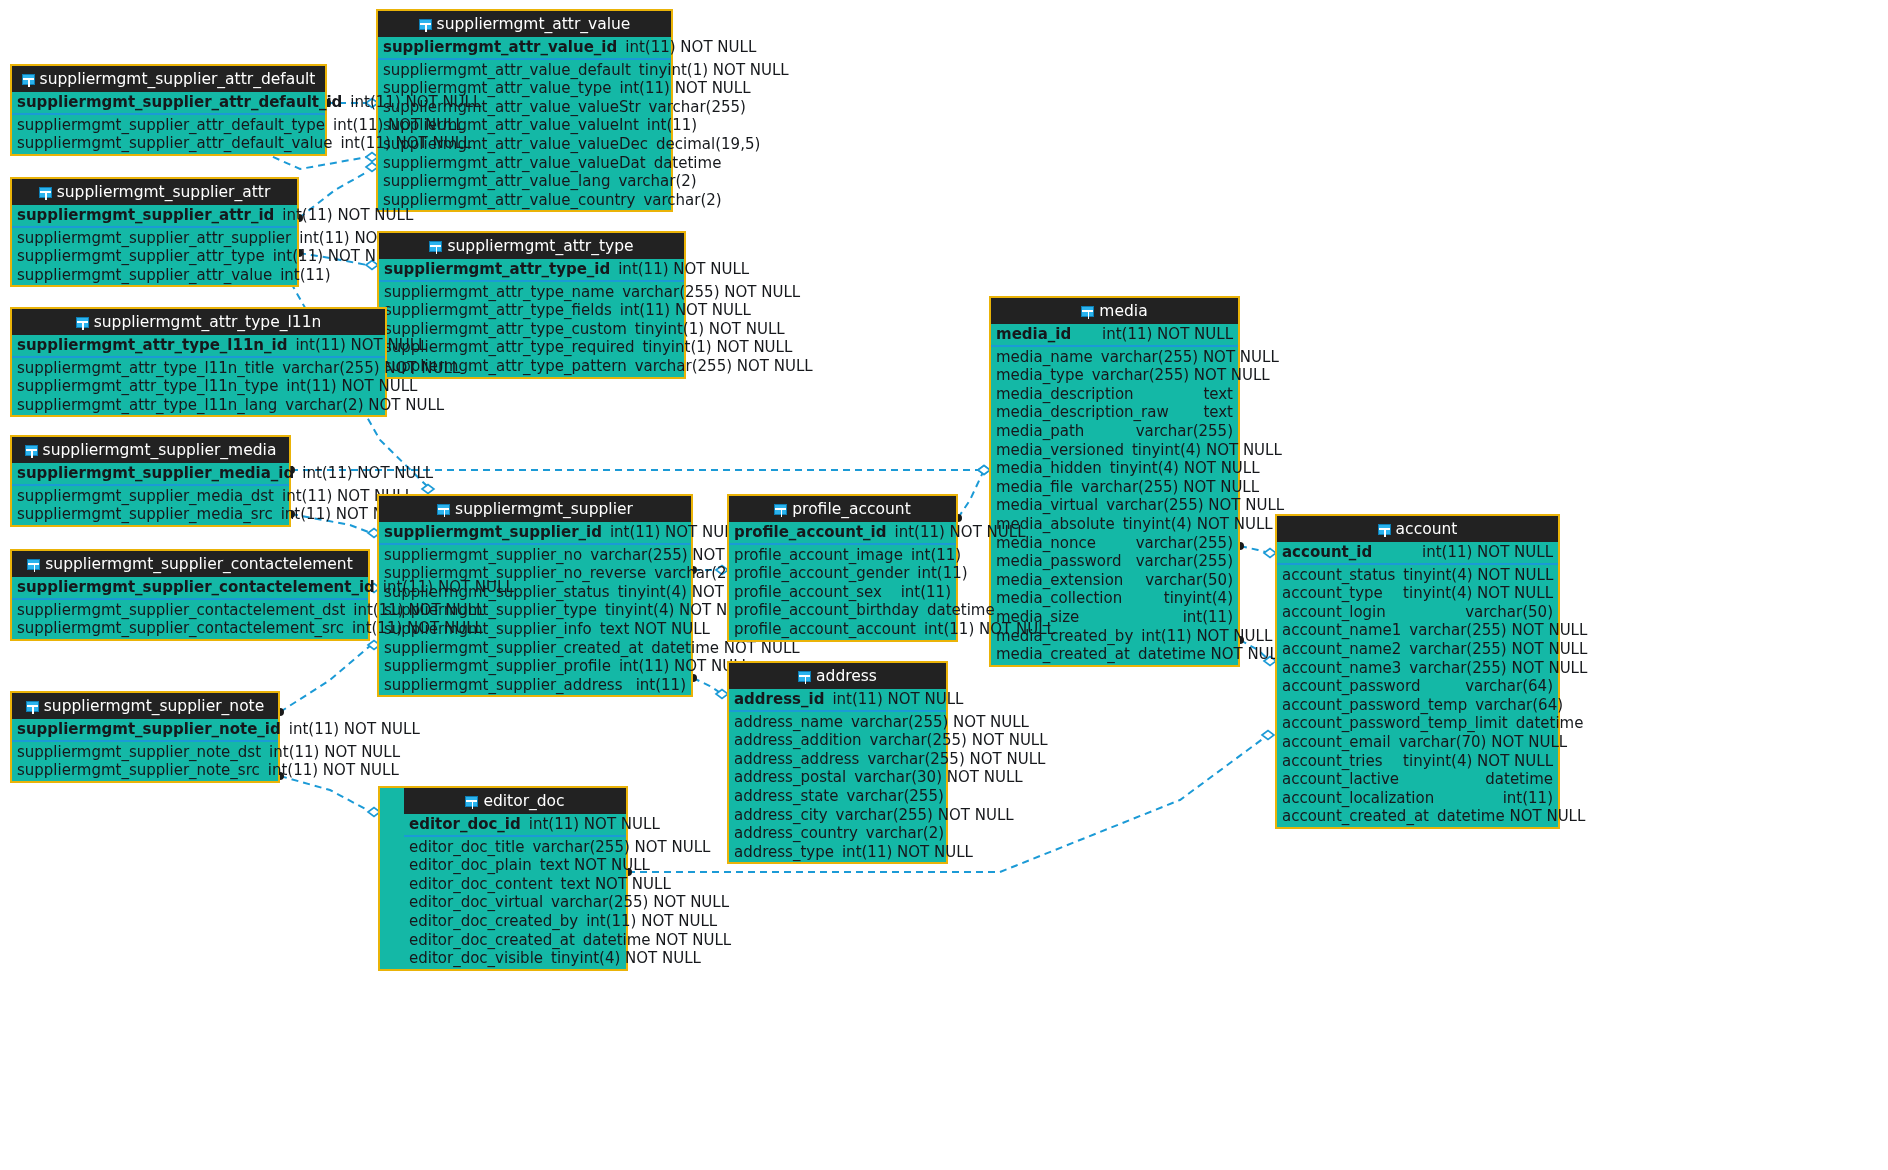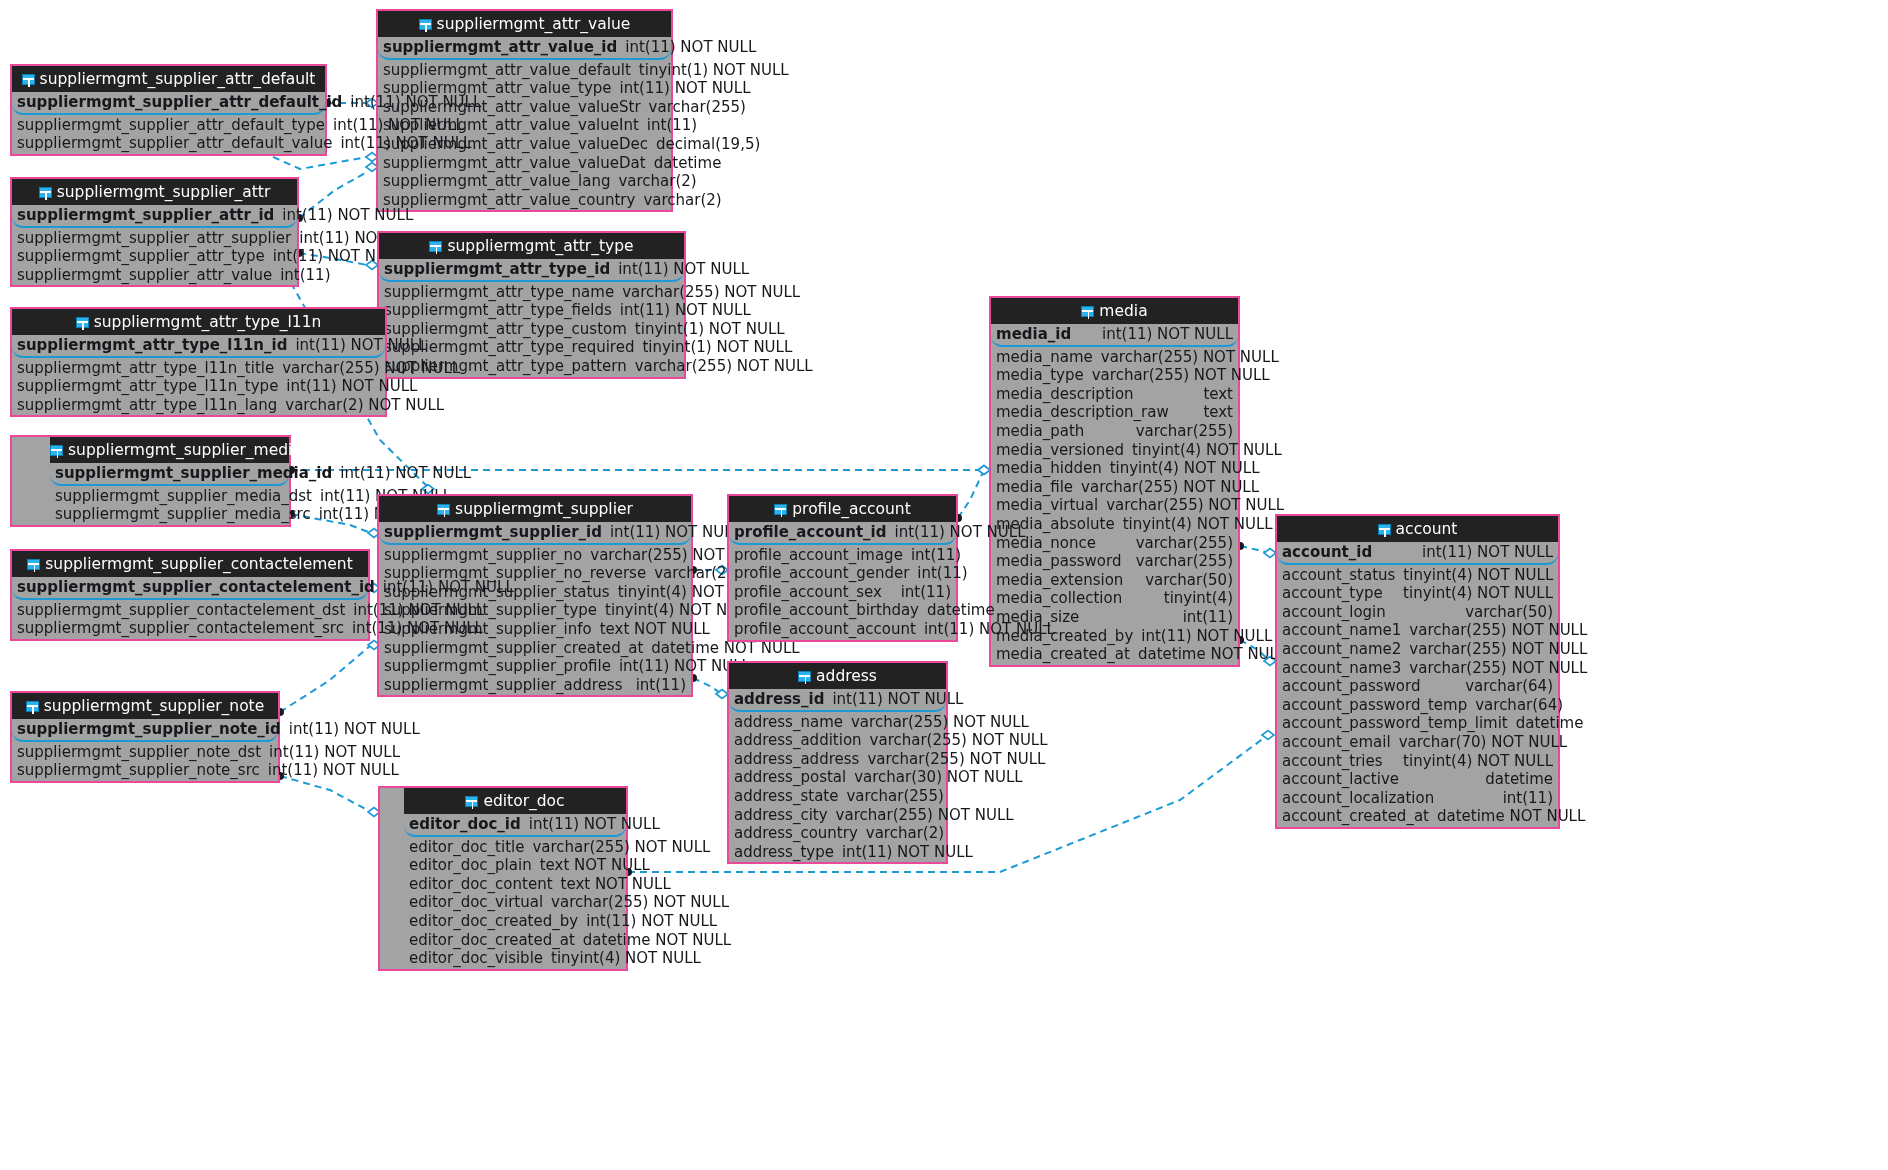--- a/index.html
+++ b/index.html
@@ -8,22 +8,22 @@
     background:#ffffff;
     font-family:"DejaVu Sans","Liberation Sans",sans-serif;
     position:relative;overflow:hidden;
     -webkit-font-smoothing:antialiased;
   }
   #canvas{position:absolute;left:0;top:0;width:1888px;height:1170px;}
   svg#links{position:absolute;left:0;top:0;width:1888px;height:1170px;pointer-events:none;}
 
   .entity{
     position:absolute;
-    background:#a3a3a3;
-    border:2px solid #ec4899;
+    background:#14b8a6;
+    border:2px solid #eab308;
     box-sizing:border-box;
     box-shadow:0 0 0 0 rgba(0,0,0,0);
     z-index:5;
   }
   .ent-header{
     background:#222222;
     color:#ffffff;
     font-size:15.5px;
     line-height:26px;
     height:26px;
@@ -57,21 +57,21 @@
     font-size:15px;
     line-height:18.6px;
     padding:0 5px;
     color:#16181c;
     white-space:nowrap;
   }
   .pk-row .row-name{font-weight:bold;}
   .row-name{padding-right:8px;}
   .row-type{text-align:right;}
   .body-rows{padding-top:1px;padding-bottom:1px;}
-  .pk-wrap{padding-top:1px;padding-bottom:1px;border-radius:11px;}
+  .pk-wrap{padding-top:1px;padding-bottom:1px;}
 </style>
 </head>
 <body>
 
 <div id="canvas">
   <svg id="links" width="1888" height="1170" viewBox="0 0 1888 1170">
       <g>
         <path d="M 327,103 L 345,103 L 367,103" fill="none" stroke="#1b9ad6" stroke-width="2" stroke-dasharray="7,5"></path>
         <circle cx="327" cy="103" r="4" fill="#1a1a1a"></circle>
         <polygon points="366,103 372,98.5 378,103 372,107.5" fill="#ffffff" stroke="#1b9ad6" stroke-width="1.6"></polygon>
@@ -368,21 +368,21 @@
         <div class="row">
           <span class="row-name">media_created_by</span>
           <span class="row-type">int(11) NOT NULL</span>
         </div>
         <div class="row">
           <span class="row-name">media_created_at</span>
           <span class="row-type">datetime NOT NULL</span>
         </div>
       </div>
     </div>
-    <div class="entity" style="left: 10px; top: 435px; width: 281px; padding-left: 38px;">
+    <div class="entity" style="left: 10px; top: 435px; width: 281px;">
       <div class="ent-header"><span class="tbl-icon"></span><span>suppliermgmt_supplier_media</span></div>
       <div class="pk-row pk-wrap">
         <div class="row pk">
           <span class="row-name">suppliermgmt_supplier_media_id</span>
           <span class="row-type">int(11) NOT NULL</span>
         </div>
       </div>
       <div class="body-rows">
         <div class="row">
           <span class="row-name">suppliermgmt_supplier_media_dst</span>

